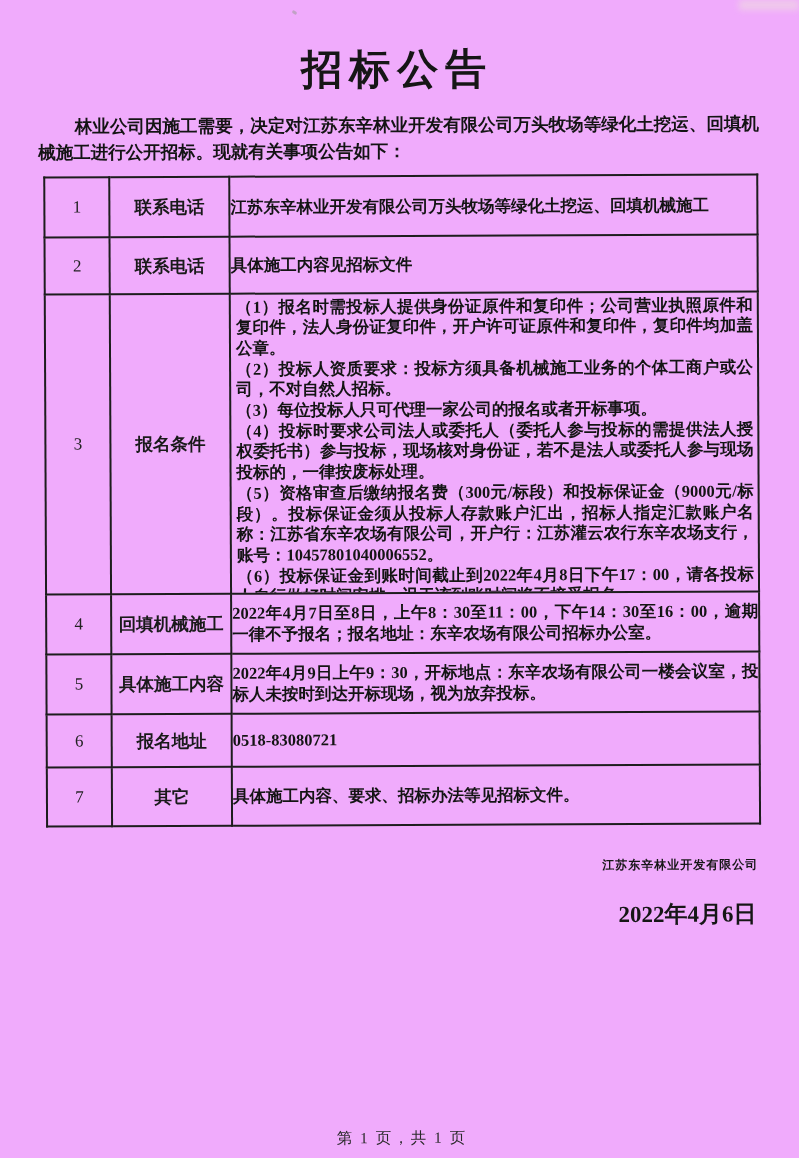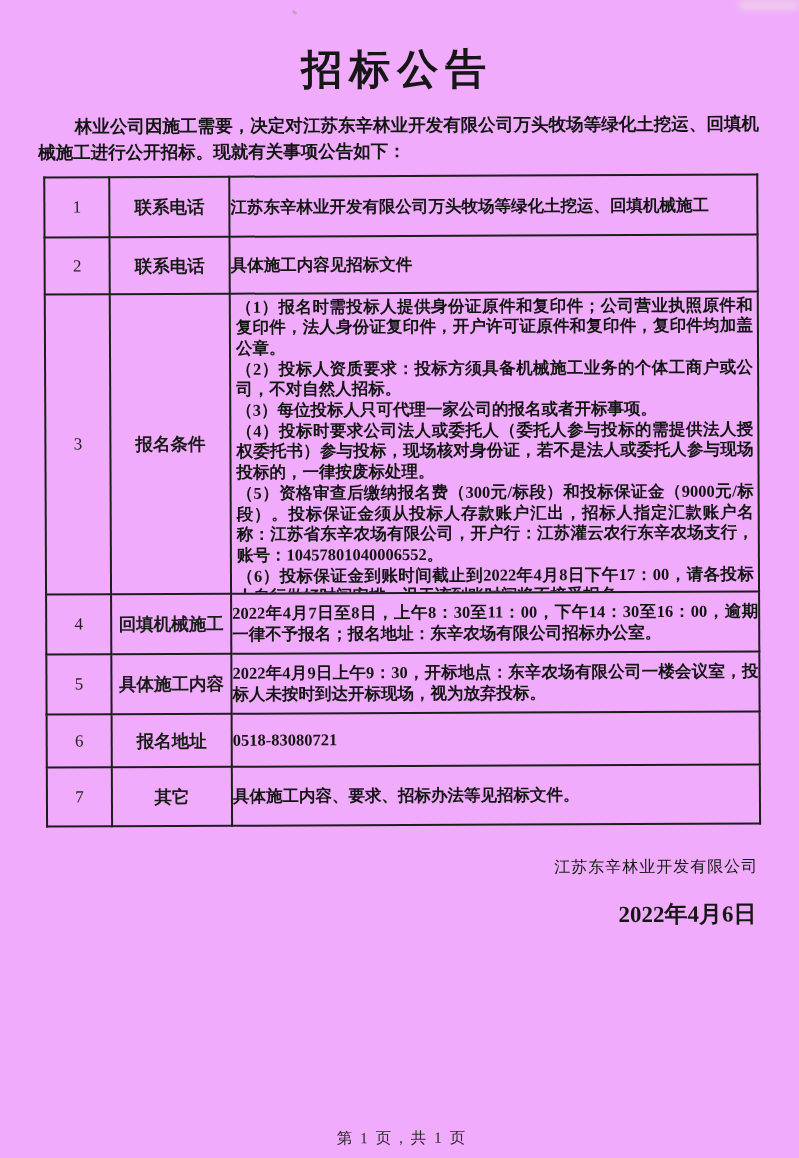--- a/index.html
+++ b/index.html
@@ -103,22 +103,22 @@
     font-size: 16.5px;
     font-weight: 600;
     line-height: 20.7px;
     text-align: justify;
     color: #141414;
   }
   .sig-company {
     position: absolute;
     top: 858px;
     right: 42px;
-    font-size: 16px;
-    font-weight: 400;
+    font-size: 12px;
+    font-weight: 700;
     letter-spacing: 1px;
     color: #161616;
   }
   .sig-date {
     position: absolute;
     top: 900px;
     right: 44px;
     font-size: 23px;
     font-weight: 600;
     color: #161616;

